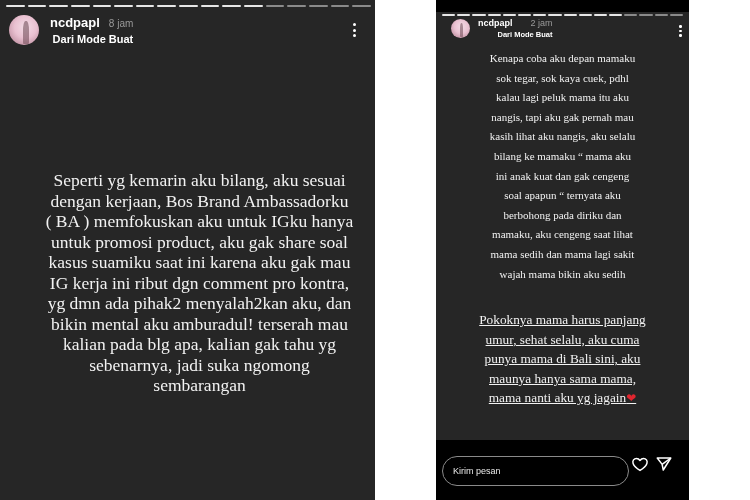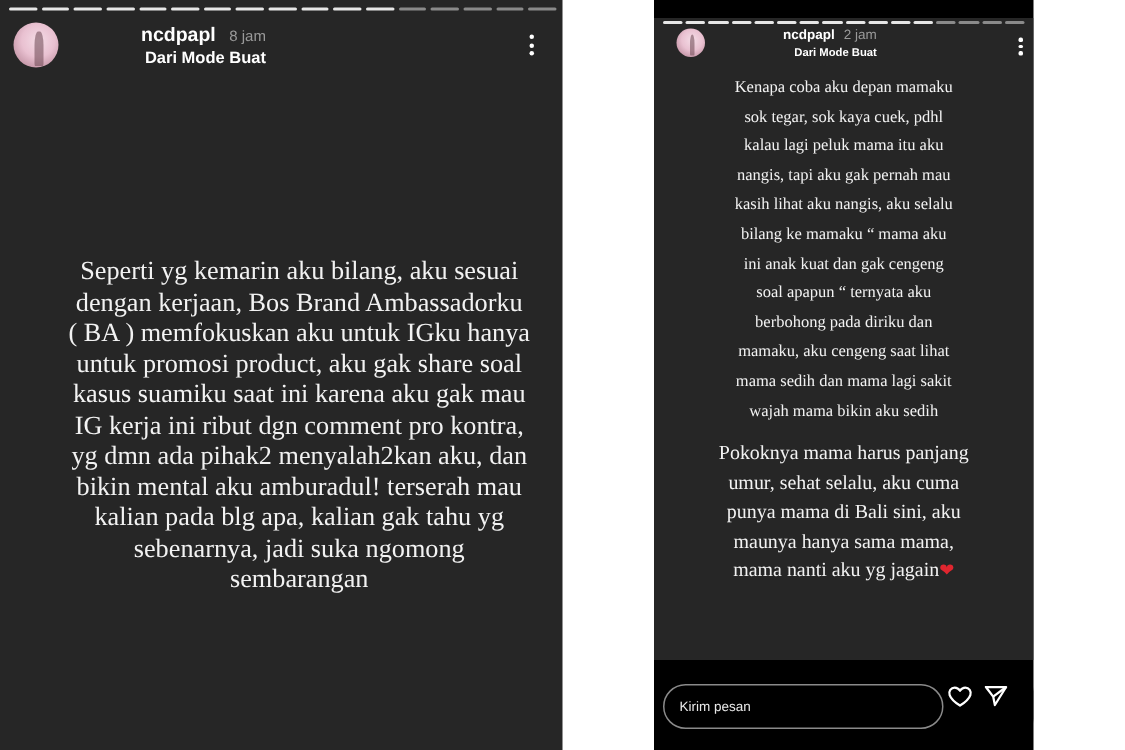--- a/index.html
+++ b/index.html
@@ -10,53 +10,53 @@
   .story-left { left: 0; top: 0; width: 375px; height: 500px; background: #262626; }
   .story-right { left: 436px; top: 0; width: 253px; height: 500px; background: #000; }
   .story-right .canvas { position: absolute; left: 0; top: 12px; width: 253px; height: 428px; background: #262626; }
 
   .progress { position: absolute; display: flex; gap: 3px; }
   .story-left .progress { left: 6px; top: 5px; right: 4px; }
   .story-right .progress { left: 6px; top: 14px; right: 6px; gap: 2px; }
   .seg { flex: 1; height: 2px; background: #e6e6e6; border-radius: 1px; }
   .seg.dim { background: #8a8a8a; }
 
-  .header { position: absolute; display: flex; align-items: center; gap: 44px; }
+  .header { position: absolute; display: flex; align-items: center; }
   .story-left .header { left: 9px; top: 15px; }
   .story-right .header { left: 15px; top: 18px; }
   .avatar { border-radius: 50%; background: radial-gradient(circle at 55% 40%, #f4dce6 0%, #e9c1d1 45%, #c89aab 75%, #8c6070 100%); position: relative; overflow: hidden; }
   .avatar::after { content: ""; position: absolute; left: 45%; top: 20%; width: 20%; height: 75%; background: #6a4550; border-radius: 40% 40% 10% 10%; opacity: .55; }
   .story-left .avatar { width: 30px; height: 30px; }
   .story-right .avatar { width: 19px; height: 19px; }
   .meta { margin-left: 11px; }
   .story-right .meta { margin-left: 8px; }
   .row1 { display: flex; align-items: baseline; }
   .username { color: #fff; font-weight: bold; }
   .story-left .username { font-size: 13px; }
   .story-right .username { font-size: 9px; }
   .time { color: #9a9a9a; margin-left: 9px; }
   .story-left .time { font-size: 10px; }
-  .story-right .time { font-size: 9px; margin-left: 6px; }
+  .story-right .time { font-size: 9px; margin-left: 18px; }
   .subtitle { color: #fff; font-weight: bold; text-align: right; }
   .story-left .subtitle { font-size: 11px; margin-top: 3px; }
   .story-right .subtitle { font-size: 7.5px; margin-top: 2px; }
 
   .more { position: absolute; display: flex; flex-direction: column; gap: 2.5px; cursor: pointer; }
   .more span { width: 3px; height: 3px; background: #fff; border-radius: 50%; }
   .story-left .more { left: 353px; top: 23px; }
   .story-right .more { left: 243px; top: 25px; gap: 2px; }
   .story-right .more span { width: 2.5px; height: 2.5px; }
 
   .story-text { position: absolute; color: #f2f2f2; font-family: "Liberation Serif", "DejaVu Serif", serif; text-align: center; white-space: pre-line; }
   .story-left .story-text { left: 20px; width: 359px; top: 170px; font-size: 17.5px; line-height: 20.5px; }
   .story-right .story-text.t1 { left: 4px; width: 245px; top: 49px; font-size: 11px; line-height: 19.6px; }
-  .story-right .story-text.t2 { left: 4px; width: 245px; top: 292px; font-size: 13.3px; line-height: 19.6px; }
+  .story-right .story-text.t2 { left: 4px; width: 245px; top: 310px; font-size: 13.3px; line-height: 19.6px; text-decoration: underline; }
   .heart-emoji { color: #e0262f; font-family: "DejaVu Sans", sans-serif; font-size: 12px; }
 
-  .reply-bar { position: absolute; left: 0; top: 440px; width: 253px; height: 60px; background: #000; border-radius: 21px; }
+  .reply-bar { position: absolute; left: 0; top: 440px; width: 253px; height: 60px; background: #000; }
   .reply-input { position: absolute; left: 6px; top: 16px; width: 187px; height: 30px; border: 1px solid #8a8a8a; border-radius: 15px; background: transparent; color: #fff; font-size: 9px; padding-left: 10px; font-family: "Liberation Sans", sans-serif; outline: none; }
   .reply-input::placeholder { color: #e8e8e8; }
   .icon-btn { position: absolute; top: 14px; width: 18px; height: 18px; cursor: pointer; }
   .like-btn { left: 195px; top: 15px; }
   .send-btn { left: 219px; top: 15px; }
 </style>
 </head>
 <body>
 
 <div class="story story-left">

